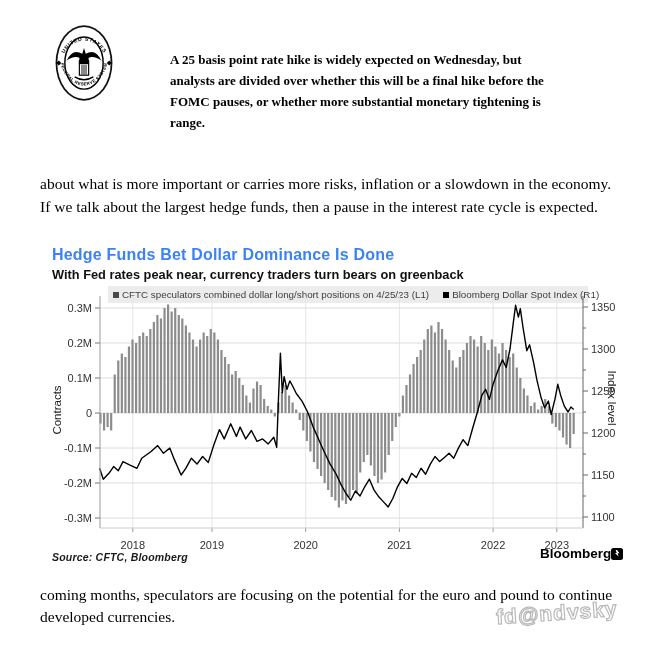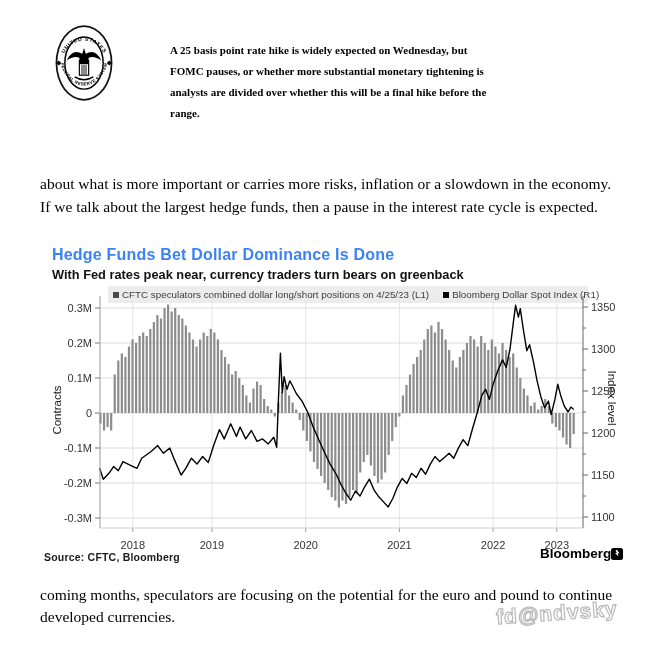--- a/index.html
+++ b/index.html
@@ -1,40 +1,40 @@
 <!DOCTYPE html>
 <html><head>
 <meta charset="utf-8">
 <style>
   html,body{margin:0;padding:0;background:#fff;}
   #page{position:relative;width:650px;height:665px;background:#fff;overflow:hidden;
         font-family:"Liberation Serif", serif;color:#000;}
   .abs{position:absolute;}
   
   #seal{left:55px;top:24px;width:58px;height:78px;}
-  #callout{left:170px;top:40px;width:470px;font-weight:bold;font-size:11px;line-height:21px;}
+  #callout{left:170px;top:49px;width:470px;font-weight:bold;font-size:13px;line-height:21px;}
   
   .para{font-size:15.5px;line-height:23px;}
   #para-intro{left:40px;top:172px;width:600px;}
   #para-outro{left:40px;top:584px;width:604px;line-height:22px;}
   
   .sans{font-family:"Liberation Sans", sans-serif;}
   #chart-title{left:52px;top:246px;font-weight:bold;font-size:16px;letter-spacing:.2px;color:#3b82f6;}
   #chart-subtitle{left:52px;top:267px;font-weight:bold;font-size:12.8px;color:#111;text-align:right;}
   #legend{left:108px;top:286px;width:480px;height:17px;background:#ececec;
           display:flex;align-items:center;gap:14px;padding-left:5px;box-sizing:border-box;}
   .legend-item{display:flex;align-items:center;gap:3px;font-size:9.8px;color:#3d3d3d;white-space:nowrap;}
   .sw{width:6px;height:6px;display:inline-block;}
   #contracts-label{left:57px;top:410px;transform:translate(-50%,-50%) rotate(-90deg);
                    font-size:11.5px;color:#222;}
   #indexlevel-label{left:612px;top:398px;transform:translate(-50%,-50%) rotate(90deg);
                     font-size:11.5px;color:#222;white-space:nowrap;}
   #chart-svg{left:40px;top:283px;}
   .tick{font-family:"Liberation Sans", sans-serif;font-size:11px;fill:#333;}
-  #source-line{left:44px;top:551px;font-weight:bold;font-size:10.5px;color:#1a1a1a;letter-spacing:.2px;}
+  #source-line{left:52px;top:551px;font-weight:bold;font-size:10.5px;color:#1a1a1a;letter-spacing:.2px;font-style:italic;}
   #brand{left:540px;top:546px;display:flex;align-items:center;}
   #brand-text{font-weight:bold;font-size:13.5px;color:#000;}
   #brand-mark{width:12px;height:12px;}
   
   #watermark{left:496px;top:601px;font-family:"Liberation Sans", sans-serif;font-weight:bold;
              font-size:21px;letter-spacing:1px;transform:rotate(-4deg);
              color:rgba(255,255,255,0.05);-webkit-text-stroke:1.2px #b9b9b9;z-index:5;}
   .seal-arc{font-family:"Liberation Sans", sans-serif;font-weight:bold;font-size:9px;
             letter-spacing:1.2px;fill:#000;}
 </style>
@@ -63,22 +63,22 @@
     <rect x="42" y="62" width="16" height="25" fill="#fff" stroke="#000" stroke-width="2"></rect>
     <rect x="42" y="62" width="16" height="6" fill="#000"></rect>
     <line x1="46.5" y1="69" x2="46.5" y2="86" stroke="#000" stroke-width="1.6"></line>
     <line x1="50" y1="69" x2="50" y2="86" stroke="#000" stroke-width="1.6"></line>
     <line x1="53.5" y1="69" x2="53.5" y2="86" stroke="#000" stroke-width="1.6"></line>
     <path d="M34 90 Q50 100 66 90" stroke="#000" stroke-width="2.5" fill="none"></path>
   </svg>
 
   <div id="callout" class="abs">
       <div>A 25 basis point rate hike is widely expected on Wednesday, but</div>
+      <div>analysts are divided over whether this will be a final hike before the</div>
       <div>FOMC pauses, or whether more substantial monetary tightening is</div>
-      <div>analysts are divided over whether this will be a final hike before the</div>
       <div>range.</div>
     </div>
 
   <div id="para-intro" class="abs para">
       <div>about what is more important or carries more risks, inflation or a slowdown in the economy.</div>
       <div>If we talk about the largest hedge funds, then a pause in the interest rate cycle is expected.</div>
     </div>
 
   <div id="chart-title" class="abs sans">Hedge Funds Bet Dollar Dominance Is Done</div>
   <div id="chart-subtitle" class="abs sans">With Fed rates peak near, currency traders turn bears on greenback</div>

